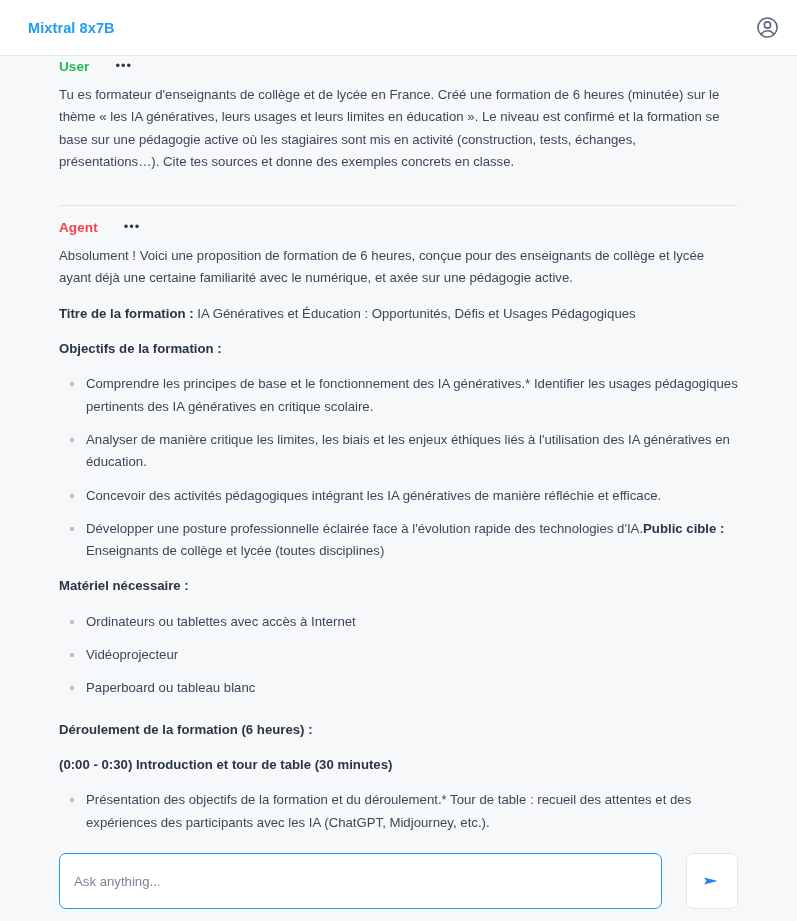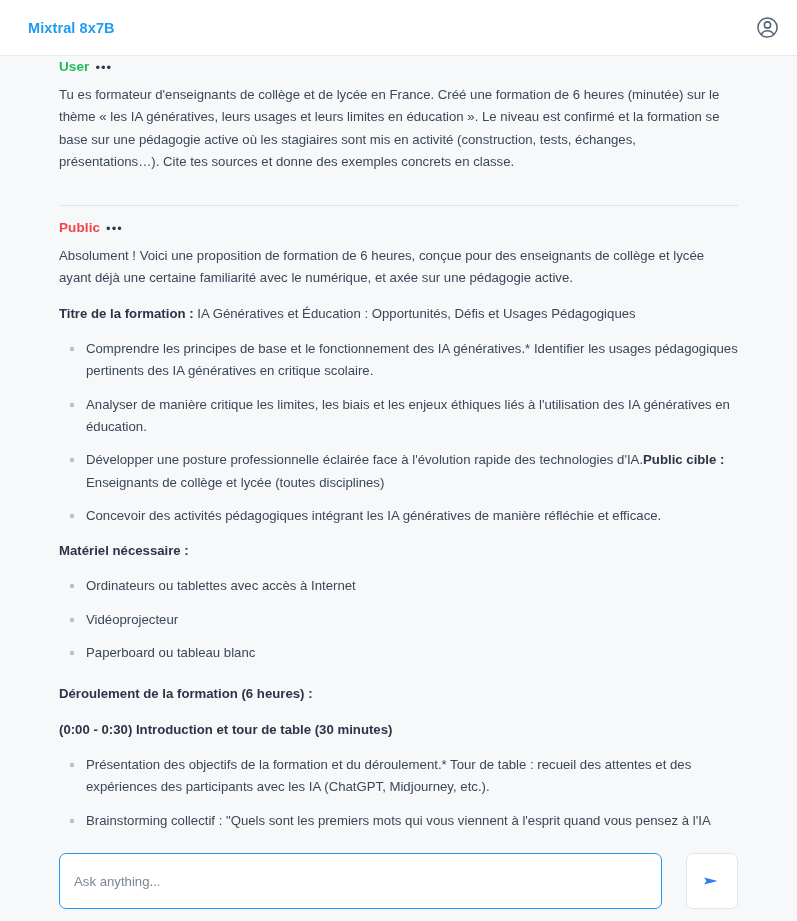--- a/index.html
+++ b/index.html
@@ -46,22 +46,22 @@
   .thread {
     width: 797px;
     padding: 14px 59px 0 59px;
   }
 
   .msg { padding: 0 0 2px 0; }
   .msg + .msg { border-top: 1px solid #e2e4e9; margin-top: 14px; padding-top: 14px; }
 
   .role-line {
     display: flex;
-    align-items: flex-end;
-    gap: 6px;
+    align-items: flex-start;
+    gap: 26px;
     margin-bottom: 10px;
   }
   .role {
     font-size: 13.5px;
     font-weight: bold;
     letter-spacing: .1px;
   }
   .role.user { color: #22bb5b; }
   .role.agent { color: #f1434a; }
   .dots {
@@ -183,37 +183,38 @@
     <div class="msg">
       <div class="role-line">
         <span class="role user">User</span>
         <span class="dots">•••</span>
       </div>
       <p class="body-text para">Tu es formateur d'enseignants de collège et de lycée en France. Créé une formation de 6 heures (minutée) sur le thème « les IA génératives, leurs usages et leurs limites en éducation ». Le niveau est confirmé et la formation se base sur une pédagogie active où les stagiaires sont mis en activité (construction, tests, échanges, présentations…). Cite tes sources et donne des exemples concrets en classe.</p>
     </div>
 
     <div class="msg">
       <div class="role-line">
-        <span class="role agent">Public</span>
+        <span class="role agent">Agent</span>
         <span class="dots">•••</span>
       </div>
 
       <p class="body-text para">Absolument ! Voici une proposition de formation de 6 heures, conçue pour des enseignants de collège et lycée ayant déjà une certaine familiarité avec le numérique, et axée sur une pédagogie active.</p>
 
       <p class="body-text para">
         <b class="lbl">Titre de la formation :</b>
         <span>IA Génératives et Éducation : Opportunités, Défis et Usages Pédagogiques</span>
       </p>
 
+      <div class="section-head">Objectifs de la formation :</div>
 
       <ul class="bullets">
         <li>Comprendre les principes de base et le fonctionnement des IA génératives.* Identifier les usages pédagogiques pertinents des IA génératives en critique scolaire.</li>
         <li>Analyser de manière critique les limites, les biais et les enjeux éthiques liés à l'utilisation des IA génératives en éducation.</li>
+        <li>Concevoir des activités pédagogiques intégrant les IA génératives de manière réfléchie et efficace.</li>
         <li><span>Développer une posture professionnelle éclairée face à l'évolution rapide des technologies d'IA.</span><b class="lbl">Public cible :</b> <span>Enseignants de collège et lycée (toutes disciplines)</span></li>
-        <li>Concevoir des activités pédagogiques intégrant les IA génératives de manière réfléchie et efficace.</li>
       </ul>
 
 
       <div class="section-head">Matériel nécessaire :</div>
 
       <ul class="bullets">
         <li>Ordinateurs ou tablettes avec accès à Internet</li>
         <li>Vidéoprojecteur</li>
         <li>Paperboard ou tableau blanc</li>
       </ul>

